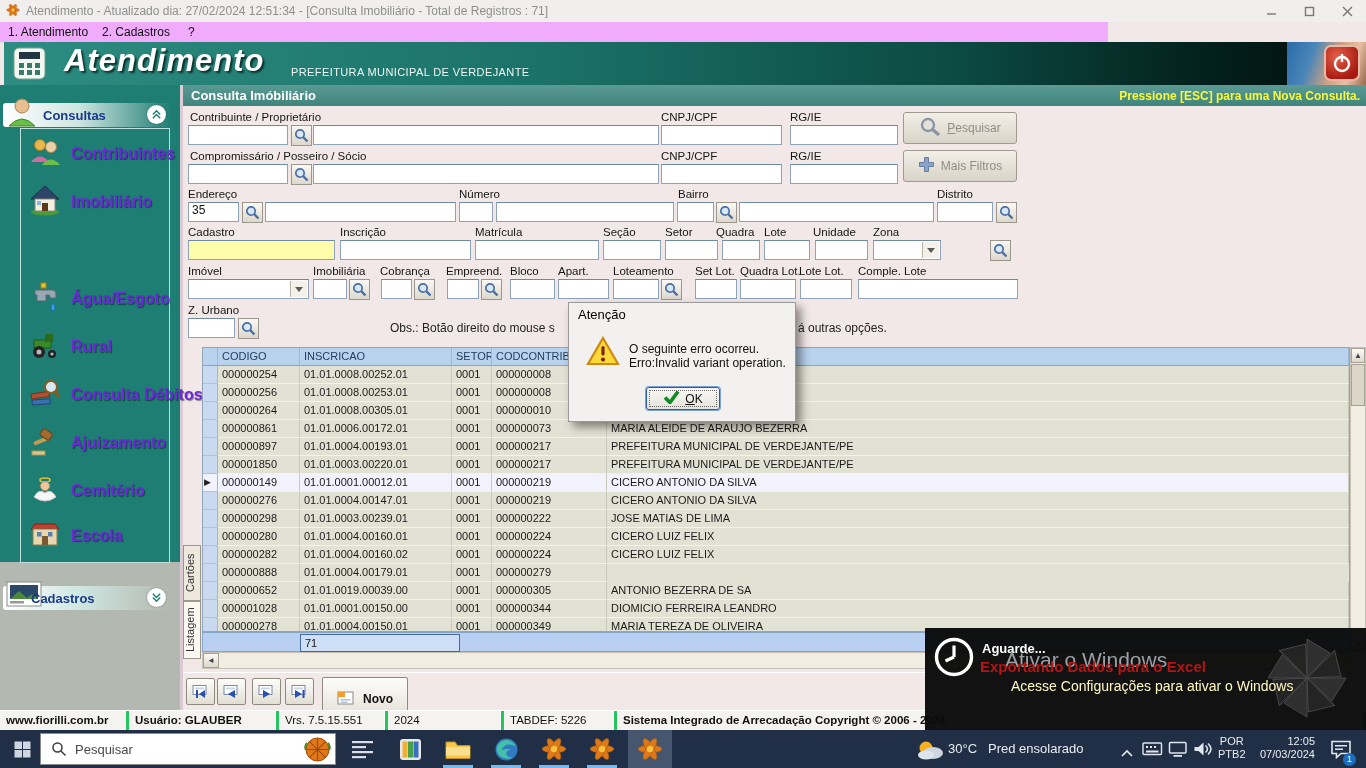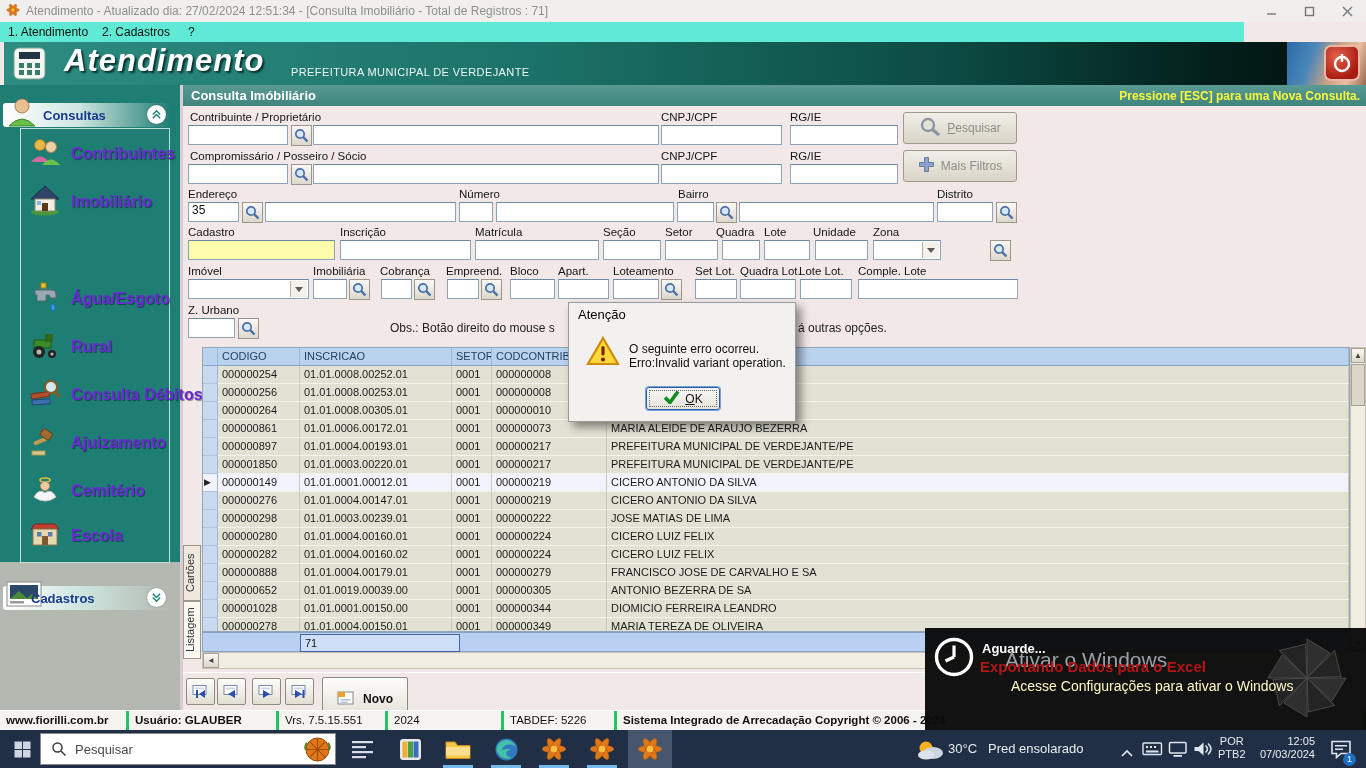--- a/index.html
+++ b/index.html
@@ -3,21 +3,21 @@
 <meta charset="utf-8">
 <style>
   html,body{margin:0;padding:0;background:#555;}
   #screen{position:relative;width:1366px;height:768px;overflow:hidden;
     font-family:"Liberation Sans",sans-serif;background:#f2e8e8;}
   .abs{position:absolute;}
   
   #titlebar{left:0;top:0;width:1366px;height:22px;background:#f0efee;}
   #titlebar .ttl{position:absolute;left:26px;top:4px;font-size:12px;color:#8f8f8f;white-space:nowrap;}
   .winbtn{position:absolute;top:2px;width:34px;height:18px;display:flex;align-items:center;justify-content:center;}
-  #menubar{left:0;top:22px;width:1244px;height:20px;background:#5eead4;border-bottom:1px solid #e4e4e4;}
+  #menubar{left:0;top:22px;width:1108px;height:20px;background:#f0abfc;border-bottom:1px solid #e4e4e4;}
   .menuitem{position:absolute;top:3px;font-size:12px;color:#111;}
   
   #appheader{left:4px;top:42px;width:1366px;height:49px;
     background:linear-gradient(to right,#2d8d82 0%,#1b7167 40%,#0b4a42 70%,#03201c 88%,#010d0b 100%);}
   #apptitle{position:absolute;left:60px;top:1px;font-size:31px;font-style:italic;font-weight:bold;color:#fff;
     text-shadow:2px 2px 2px rgba(0,30,25,.8);letter-spacing:1px;}
   #appsub{position:absolute;left:287px;top:24px;font-size:11px;color:#eef6f4;letter-spacing:.4px;}
   #photo{position:absolute;left:1283px;top:0;width:83px;height:43px;
     background:linear-gradient(110deg,#2a6aa8 0%,#4a86b8 30%,#caa184 55%,#e8bfa0 75%,#8a5a42 100%);}
   #pwrbtn{position:absolute;left:1320px;top:3px;width:36px;height:36px;border-radius:7px;
@@ -548,21 +548,20 @@
         <span class="gcell">0001</span>
         <span class="gcell">000000224</span>
         <span class="gcell">CICERO LUIZ FELIX</span>
       </div>
       <div class="grow">
         <span class="gcell gut"></span>
         <span class="gcell">000000888</span>
         <span class="gcell">01.01.0004.00179.01</span>
         <span class="gcell">0001</span>
         <span class="gcell">000000279</span>
-        <span class="gcell">FRANCISCO JOSE DE CARVALHO E SA</span>
       </div>
       <div class="grow">
         <span class="gcell gut"></span>
         <span class="gcell">000000652</span>
         <span class="gcell">01.01.0019.00039.00</span>
         <span class="gcell">0001</span>
         <span class="gcell">000000305</span>
         <span class="gcell">ANTONIO BEZERRA DE SA</span>
       </div>
       <div class="grow">

